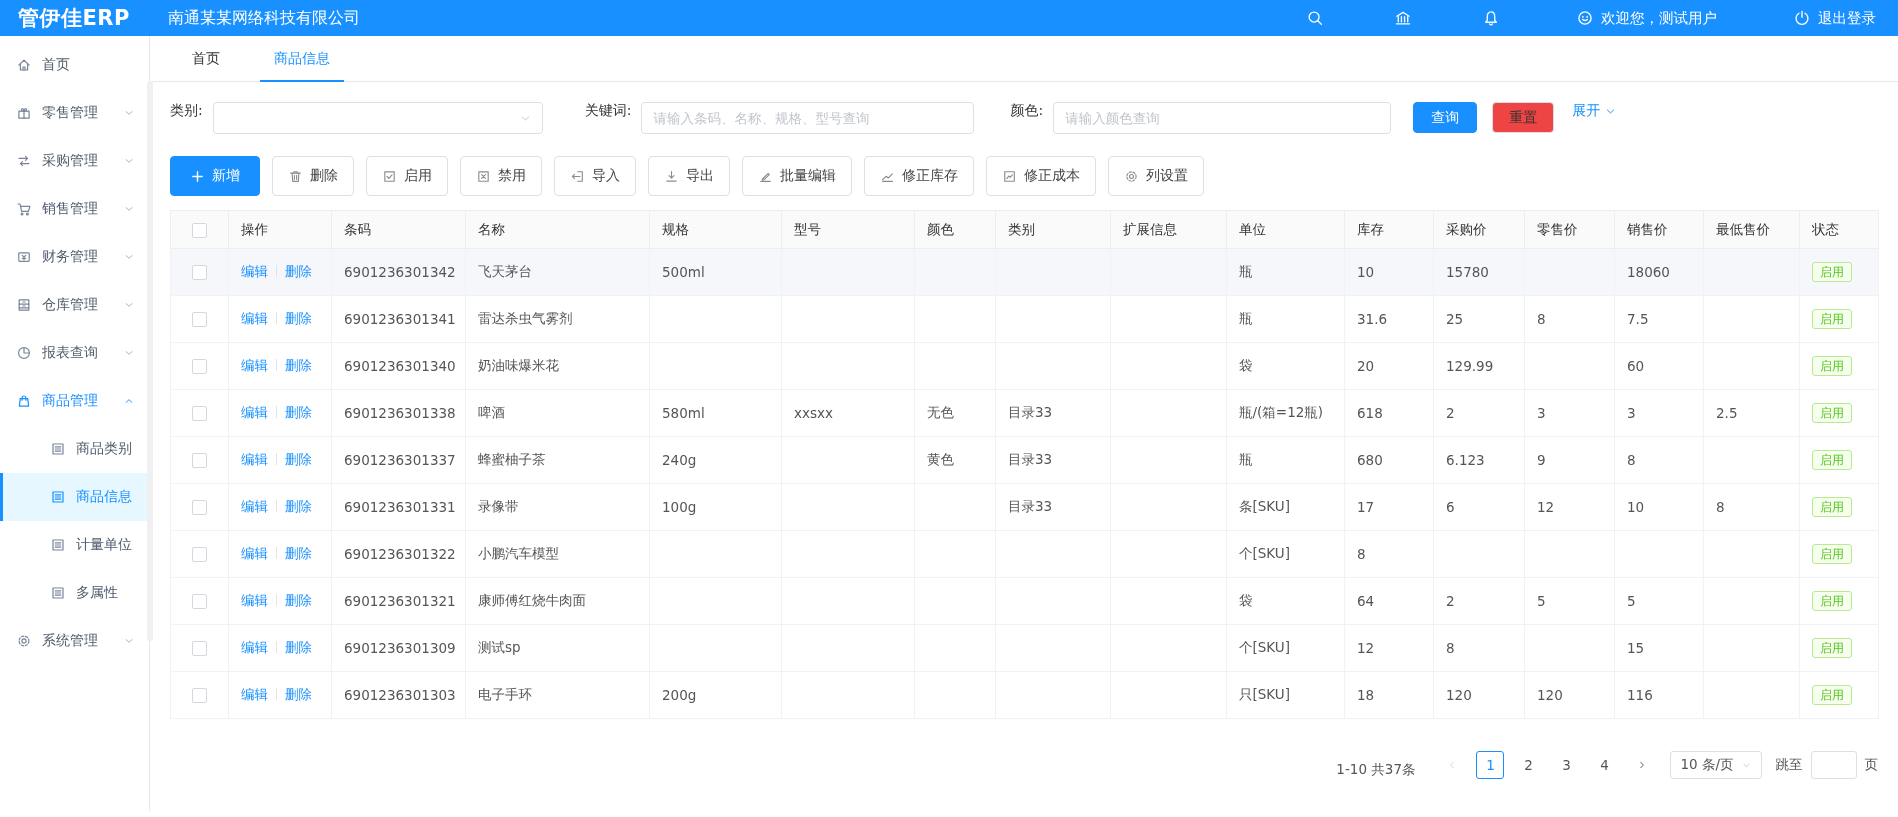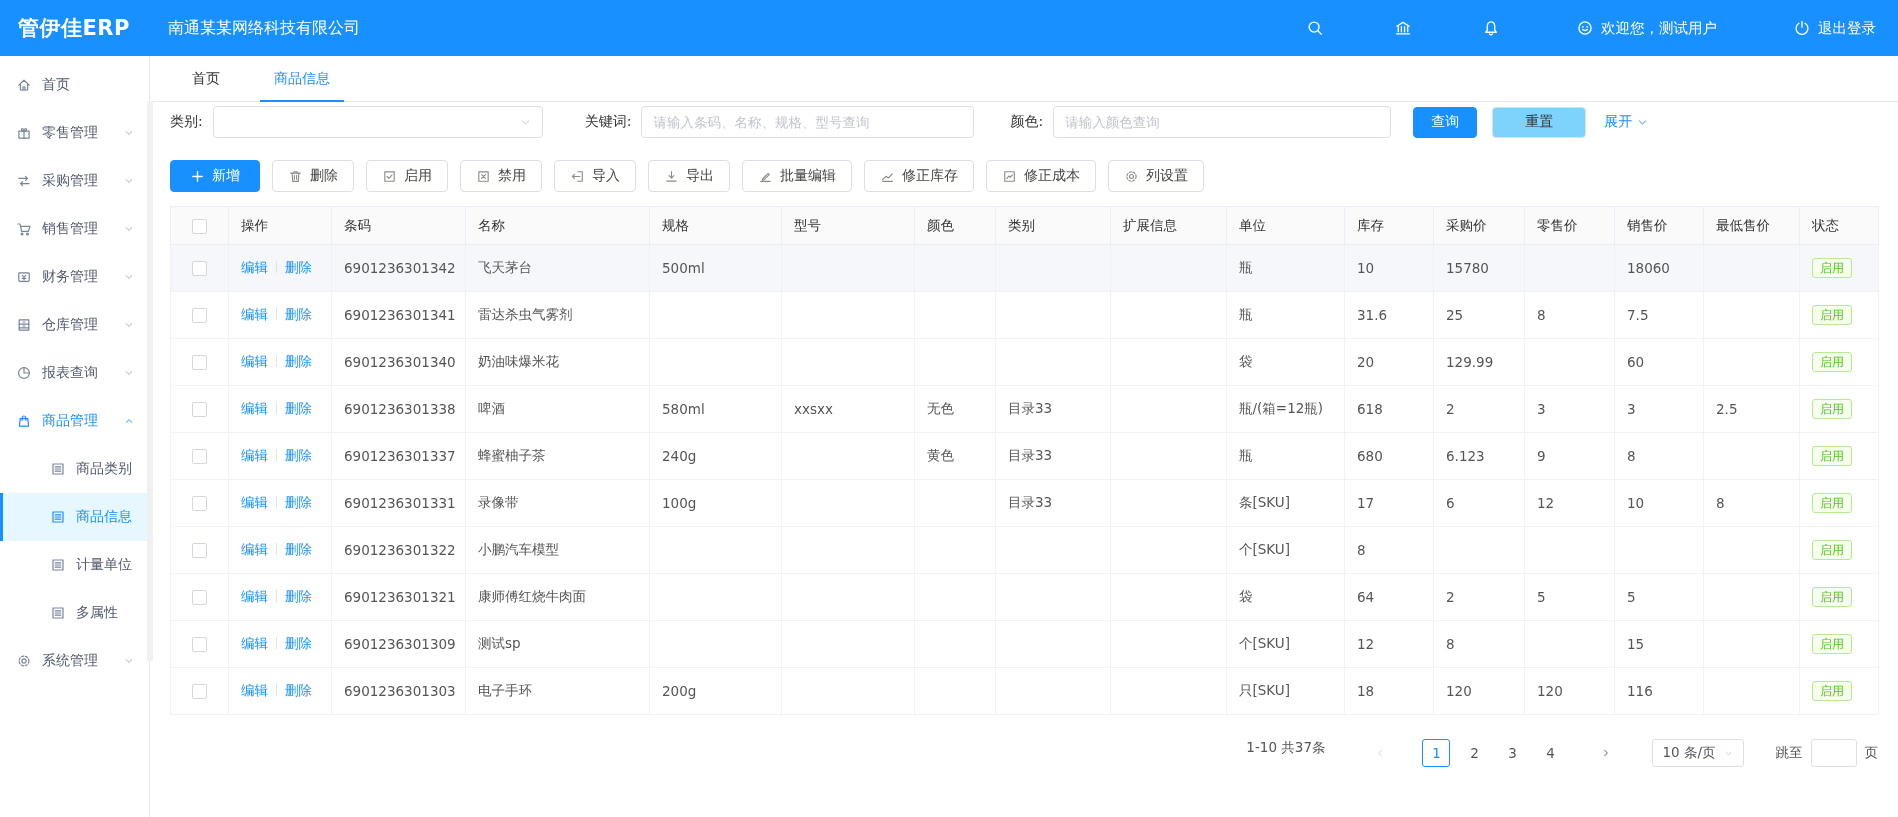--- a/index.html
+++ b/index.html
@@ -1,20 +1,20 @@
 <!DOCTYPE html>
 <html><head>
 <meta charset="utf-8">
 <style>
   * { box-sizing: border-box; margin: 0; padding: 0; }
   html,body { width:1898px; height:817px; overflow:hidden; background:#fff;
     font-family:"DejaVu Sans","Liberation Sans",sans-serif; font-size:14px; color:#333; }
 
   
-  .topbar { height:56px; background:#1890ff; display:flex; align-items:center; color:#fff; }
+  .topbar { height:36px; background:#1890ff; display:flex; align-items:center; color:#fff; }
   .logo { width:150px; padding-left:18px; font-size:21px; font-weight:bold; letter-spacing:0.5px; white-space:nowrap; }
   .company { font-size:16px; margin-left:18px; flex:0 0 auto; }
   .topbar-right { margin-left:auto; display:flex; align-items:center; padding-right:22px;gap:42px; }
   .tb-icn { display:inline-flex; width:18px; height:18px; margin-left:28px; cursor:pointer; }
   .tb-icn svg { width:18px; height:18px; }
   .tb-group { display:flex; align-items:center; margin-left:34px; font-size:14.5px; cursor:pointer; }
   .tb-group .tb-icn { margin-left:0; margin-right:7px; }
 
   
   .layout { display:flex; height:775px; }
@@ -37,40 +37,40 @@
 
   
   .tabsbar { height:46px; border-bottom:1px solid #e8e8e8; display:flex; align-items:stretch; padding-left:28px; }
   .tab { display:flex; align-items:center; padding:0 14px; margin-right:26px; cursor:pointer; color:#333; position:relative; }
   .tab.active { color:#1890ff; }
   .tab.active::after { content:""; position:absolute; left:0; right:0; bottom:-1px; height:2px; background:#1890ff; }
 
   
   .content { flex:1; padding:0 20px; }
 
-  .filters { margin-top:4px; display:flex; align-items:center; }
+  .filters { margin-top:20px; display:flex; align-items:flex-start; }
   .f-label { color:#333; margin-right:10px; white-space:nowrap; }
   .f-select { width:330px; height:32px; border:1px solid #dcdfe6; border-radius:4px; background:#fff;
     display:flex; align-items:center; justify-content:flex-end; padding-right:10px; cursor:pointer; }
   .f-select .chev { width:13px; height:13px; color:#c0c4cc; display:inline-flex; }
   .f-select .chev svg { width:13px; height:13px; }
   .f-input { height:32px; border:1px solid #dcdfe6; border-radius:4px; padding:0 11px; font-size:13.5px;
     color:#7f1d1d; font-family:inherit; outline:none; }
   .f-input::placeholder { color:#c0c4cc; }
   .gap1 { width:42px; } .gap2 { width:36px; } .gap3 { width:22px; }
   .btn-primary { height:31px; padding:0 17px; background:#1890ff; border:1px solid #1890ff; color:#fff;
     border-radius:4px; font-size:14px; cursor:pointer; font-family:inherit; margin-right:15px; }
-  .btn-plain { height:31px; padding:0 32px; background:#7dd3fc; border:1px solid #dcdfe6; color:#333;
+  .btn-plain { height:31px; padding:0 16px; background:#ef4444; border:1px solid #dcdfe6; color:#333;
     border-radius:4px; font-size:14px; cursor:pointer; font-family:Liberation Sans, sans-serif; }
   .expand-link { color:#1890ff; margin-left:18px; display:flex; align-items:center; cursor:pointer; }
   .expand-link .chev { width:13px; height:13px; display:inline-flex; margin-left:4px; }
   .expand-link .chev svg { width:13px; height:13px; }
 
   .toolbar { margin-top:22px; display:flex; align-items:center; }
-  .t-btn { height:32px; display:inline-flex; align-items:center; padding:0 15px; margin-right:12px;
+  .t-btn { height:40px; display:inline-flex; align-items:center; padding:0 15px; margin-right:12px;
     border:1px solid #dcdfe6; border-radius:4px; background:#fff; color:#444; font-size:14px;
     cursor:pointer; font-family:inherit; }
   .t-btn .icn { width:15px; height:15px; display:inline-flex; margin-right:7px; color:#8c8c8c; }
   .t-btn .icn svg { width:15px; height:15px; }
   .t-btn.primary { background:#1890ff; border-color:#1890ff; color:#fff; padding:0 19px; }
   .t-btn.primary .icn { color:#fff; }
 
   
   .grid-table { width:100%; border-collapse:collapse; table-layout:fixed; margin-top:14px; font-size:13.5px; }
   .grid-table th { background:#fafafa; height:38px; text-align:left; padding:0 12px; color:#333;
@@ -81,21 +81,21 @@
   .grid-table td:first-child { border-left:1px solid #f0f2f5; text-align:center; padding:0; }
   .grid-table tr.hl td { background:#f5f7fa; }
   .checkbox { display:inline-block; width:15px; height:15px; border:1px solid #d4d7de; border-radius:2px;
     background:#fff; vertical-align:middle; cursor:pointer; }
   .link { color:#1890ff; cursor:pointer; }
   .lnk-div { display:inline-block; width:1px; height:12px; background:#e0e3e8; margin:0 8px; vertical-align:-1px; }
   .badge { display:inline-block; font-size:12px; line-height:18px; padding:0 7px; color:#52c41a;
     background:#f6ffed; border:1px solid #b7eb8f; border-radius:3px; }
 
   
-  .pager { margin-top:24px; display:flex; align-items:flex-start; justify-content:flex-end; color:#555; font-size:13.5px;gap:18px; }
+  .pager { margin-top:32px; display:flex; align-items:flex-end; justify-content:flex-end; color:#555; font-size:13.5px; }
   .pg-total { margin-right:18px; color:#555; }
   .pg-item { min-width:28px; height:28px; display:inline-flex; align-items:center; justify-content:center;
     margin:0 5px; border-radius:3px; cursor:pointer; color:#555; background:#fff; }
   .pg-item.current { border:1px solid #1890ff; color:#1890ff; }
   .pg-arrow { color:#555; } .pg-arrow.disabled { color:#cfd3da; cursor:default; }
   .pg-arrow svg { width:12px; height:12px; }
   .pg-size { height:28px; border:1px solid #dcdfe6; border-radius:3px; display:inline-flex; align-items:center;
     padding:0 9px; margin-left:9px; cursor:pointer; color:#555; }
   .pg-size .chev { width:11px; height:11px; display:inline-flex; margin-left:7px; color:#c0c4cc; }
   .pg-size .chev svg { width:11px; height:11px; }

